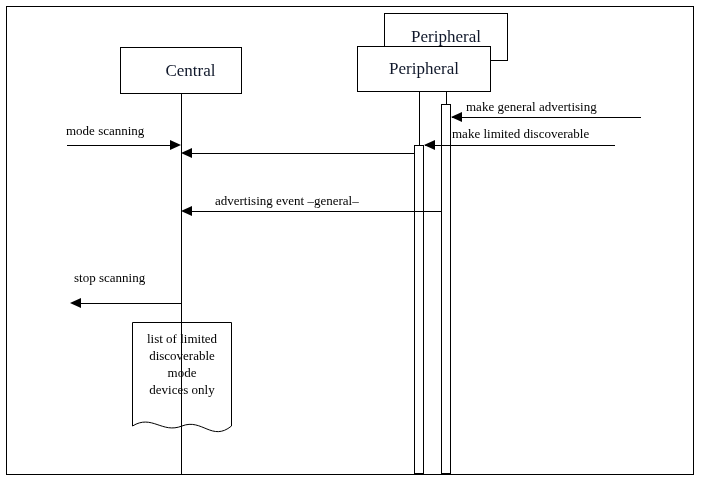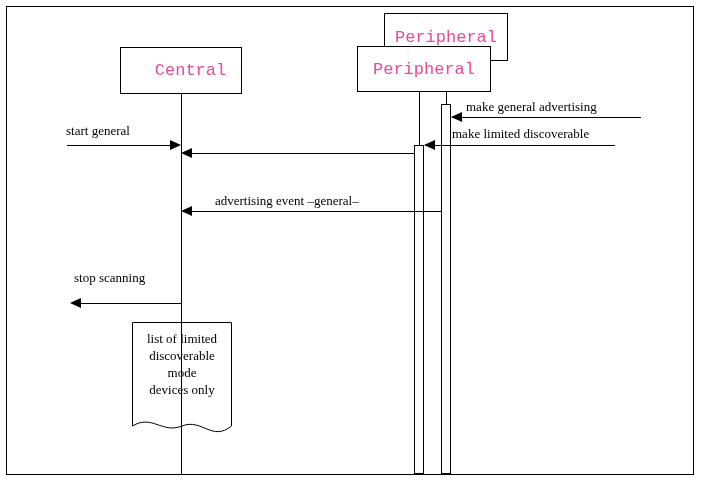--- a/index.html
+++ b/index.html
@@ -27,22 +27,22 @@
     box-sizing: border-box;
   }
   .box {
     position: absolute;
     background: #ffffff;
     border: 1px solid #000000;
     box-sizing: border-box;
     display: flex;
     align-items: center;
     justify-content: center;
-    font-family: Liberation Mono, monospace;
-    color: #ec4899;
+    font-family: Liberation Serif, serif;
+    color: #0f172a;
   }
   .lifeline {
     position: absolute;
     width: 0;
     border-left: 1px solid #000000;
   }
   .activation {
     position: absolute;
     background: #ffffff;
     border: 1px solid #000000;
@@ -122,21 +122,21 @@
   <div class="arrow-line" style="left:425px; top:145px; width:190px;"></div>
   <div class="arrow-head left" style="left:424px; top:140px;"></div>
 
   <div class="arrow-line" style="left:192px; top:153px; width:223px;"></div>
   <div class="arrow-head left" style="left:181px; top:148px;"></div>
 
   <div class="msg-label" style="left:215px; top:193px;">advertising event –general–</div>
   <div class="arrow-line" style="left:192px; top:211px; width:250px;"></div>
   <div class="arrow-head left" style="left:181px; top:206px;"></div>
 
-  <div class="msg-label" style="left:66px; top:123px;">start general</div>
+  <div class="msg-label" style="left:66px; top:123px;">mode scanning</div>
   <div class="arrow-line" style="left:67px; top:145px; width:103px;"></div>
   <div class="arrow-head right" style="left:170px; top:140px;"></div>
 
   <div class="msg-label" style="left:74px; top:270px;">stop scanning</div>
   <div class="arrow-line" style="left:81px; top:303px; width:100px;"></div>
   <div class="arrow-head left" style="left:70px; top:298px;"></div>
 
   <svg class="note-shape" style="left:132px; top:322px;" width="100" height="116" viewBox="0 0 100 116">
     <path d="M0.5,0.5 L99.5,0.5 L99.5,104 C80,120 70,96 50,104 C30,112 20,92 0.5,104 Z" fill="#ffffff" stroke="#000000" stroke-width="1"></path>
   </svg>

